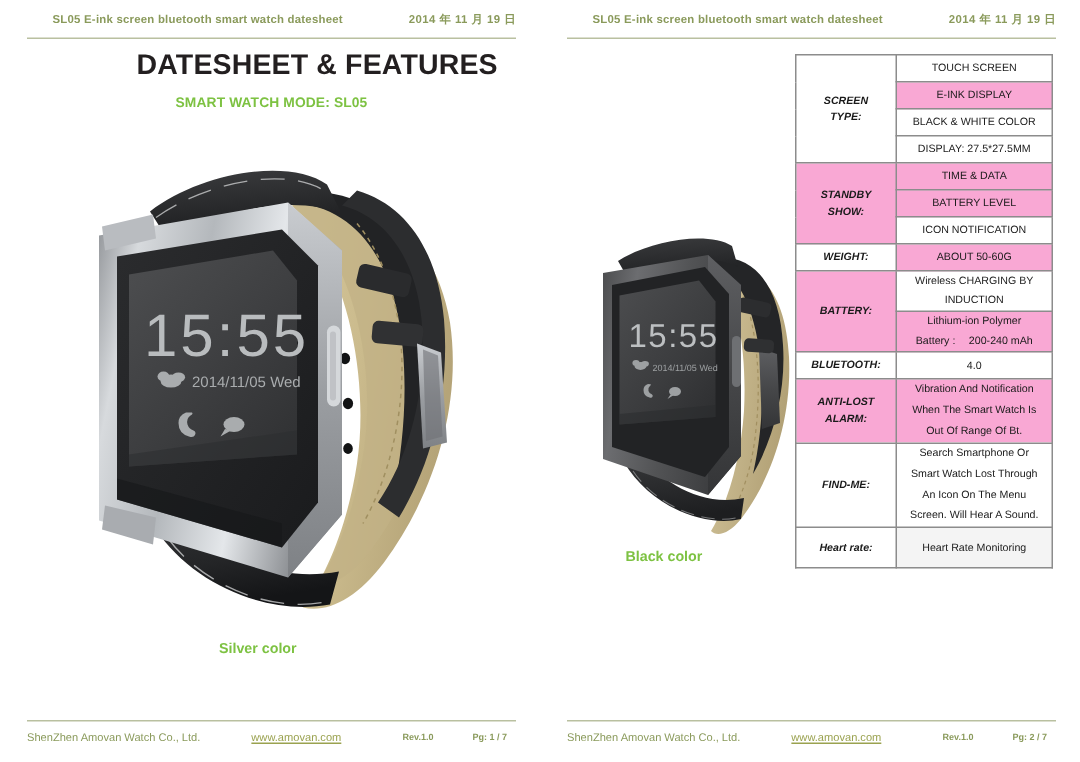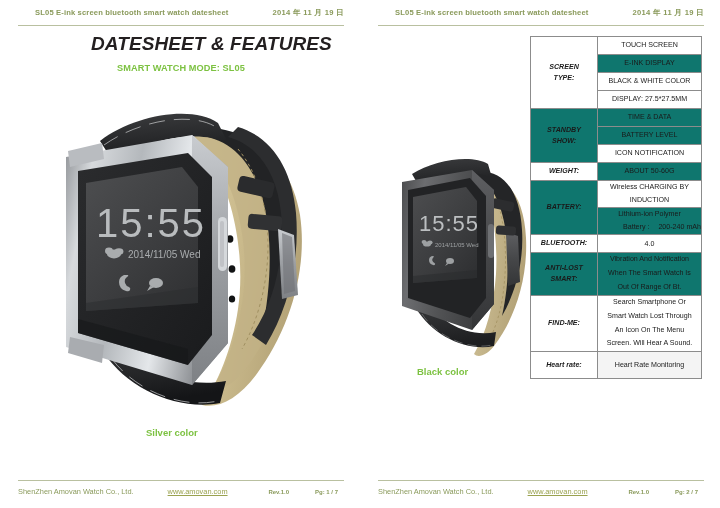--- a/index.html
+++ b/index.html
@@ -110,21 +110,20 @@
   
   .doc-title {
     position: absolute;
     left: 91px;
     top: 33px;
     font-size: 19px;
     font-weight: bold;
     color: #231f20;
     letter-spacing: 0.005em;
     white-space: nowrap;
-    font-style: italic;
   }
   .doc-subtitle {
     position: absolute;
     left: 117px;
     top: 63px;
     font-size: 9.2px;
     font-weight: bold;
     color: #7dc242;
     letter-spacing: 0.01em;
     white-space: nowrap;
@@ -171,25 +170,25 @@
     margin-left: 47px;
   }
   .spec-value {
     text-align: center;
     height: 17px;
     line-height: 1.45;
     padding: 2px 2px;
     font-size: 7.1px;
   }
   .shade-a { background: #ffffff; }
-  .shade-b { background: #0f766e; }
+  .shade-b { background: #f9a8d4; }
   .shade-c { background: #f4f4f4; }
   .val-two-line { line-height: 1.85; padding: 3px 2px; }
   .val-multi { line-height: 1.95; padding: 3px 2px; }
-  .nowrapish { white-space: nowrap; text-align: right; }
+  .nowrapish { white-space: nowrap; }
   .spacer-w { display: inline-block; width: 9px; }
 </style>
 </head>
 <body>
 
 <div class="spread">
 
   <div class="page page-left">
 
     <div class="page-header">
@@ -462,21 +461,21 @@
         <tr>
           <td class="spec-label shade-a">
             <div>BLUETOOTH:</div>
           </td>
           <td class="spec-value shade-a">4.0</td>
         </tr>
 
         <tr>
           <td class="spec-label shade-b">
             <div>ANTI-LOST</div>
-            <div>SMART:</div>
+            <div>ALARM:</div>
           </td>
           <td class="spec-value shade-b val-multi">
             <div>Vibration And Notification</div>
             <div>When The Smart Watch Is</div>
             <div>Out Of Range Of Bt.</div>
           </td>
         </tr>
 
         <tr>
           <td class="spec-label shade-a">

